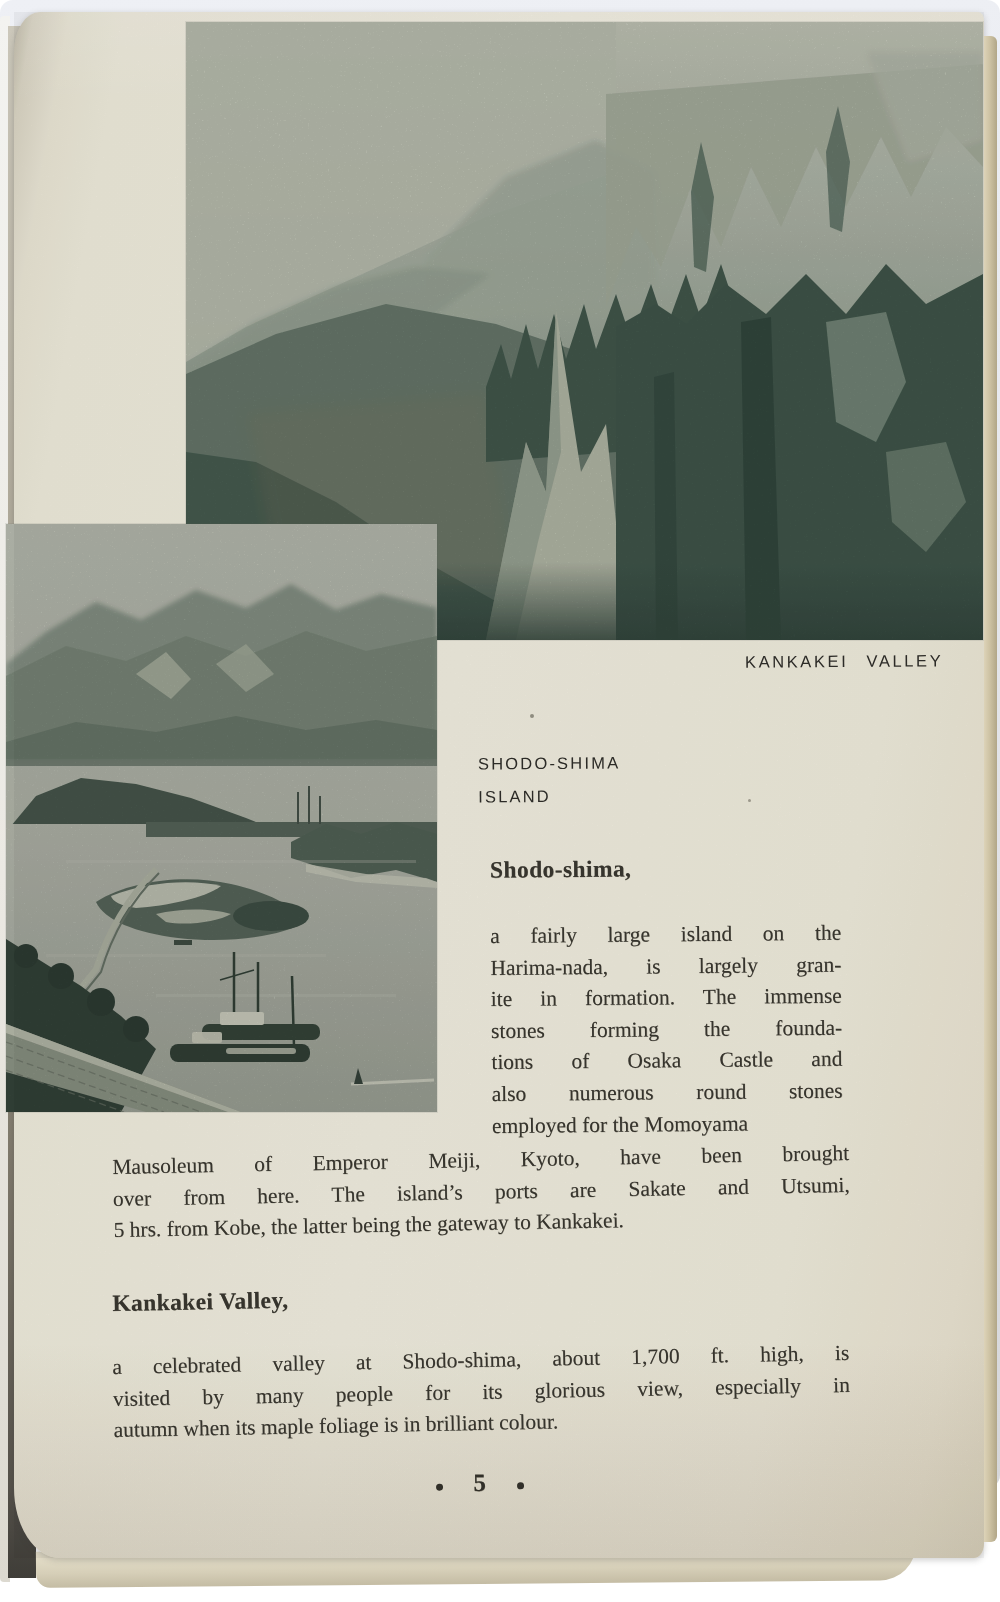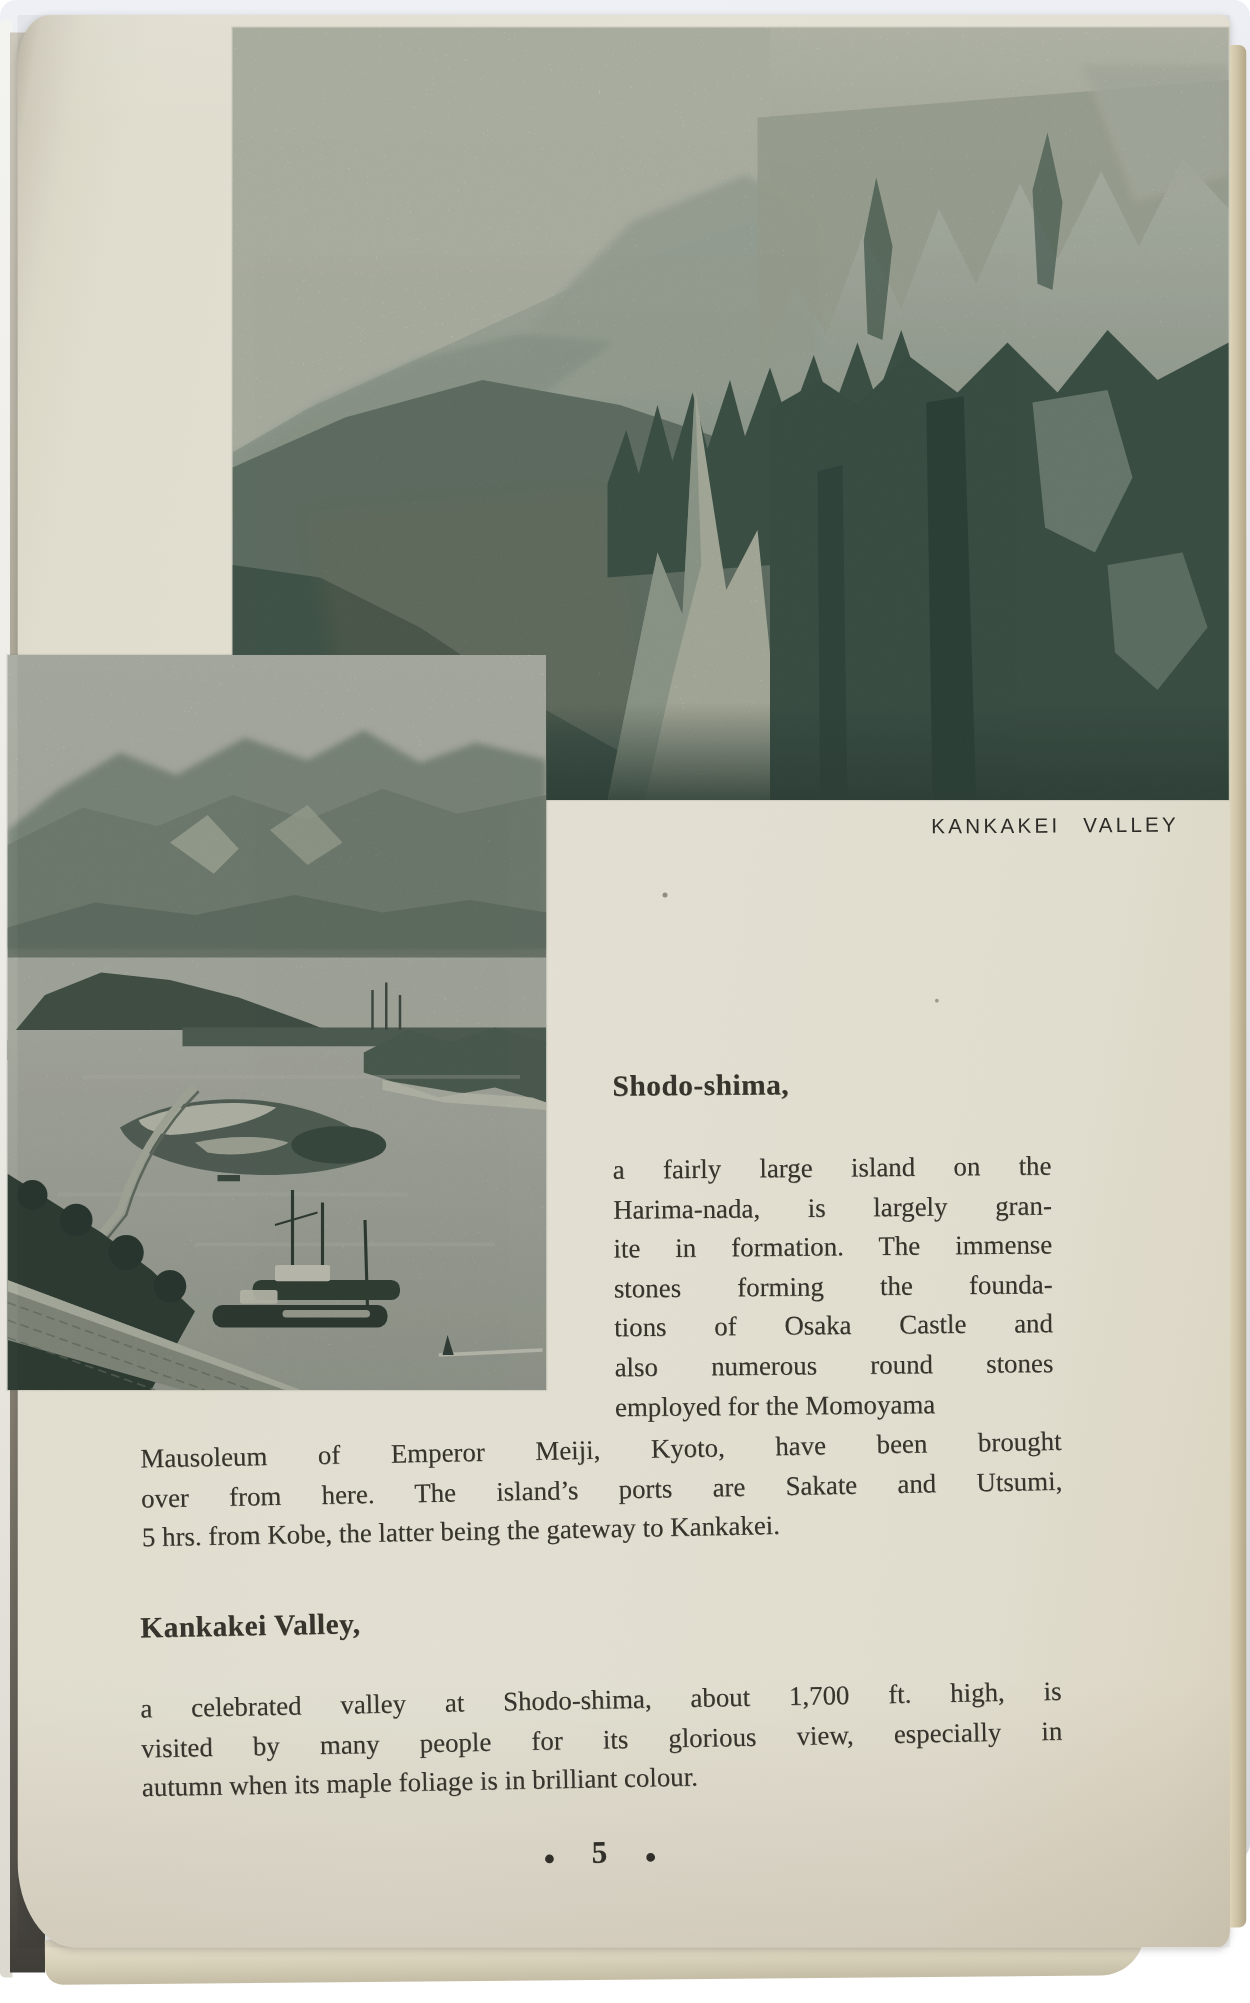--- a/index.html
+++ b/index.html
@@ -181,20 +181,24 @@
       <rect x="186" y="508" width="30" height="11" rx="2" fill="#dfe2d2" opacity="0.95"></rect>
       <rect x="220" y="524" width="70" height="6" rx="3" fill="#cfd4c2" opacity="0.85"></rect>
       <line x1="345" y1="560" x2="428" y2="556" stroke="#e2e5d6" stroke-width="3"></line>
       <path d="M348,560 L352,544 L357,560 Z" fill="#33453c"></path>
       <rect x="0" y="0" width="431" height="588" fill="#e9e1c9" opacity="0.06"></rect>
       <rect x="0" y="0" width="431" height="588" filter="url(#gr2)" opacity="0.18"></rect>
     </svg>
   </div>
 
   <div class="caption" id="cap-kankakei">KANKAKEI  VALLEY</div>
+  <div class="caption" id="cap-shodo">
+    <div>SHODO-SHIMA</div>
+    <div>ISLAND</div>
+  </div>
 
   <div class="bodytext heading" id="h-shodo">Shodo-shima,</div>
 
   <div class="bodytext para" id="col-block">
     <div class="line jline">a fairly large island on the</div>
     <div class="line jline">Harima-nada, is largely gran-</div>
     <div class="line jline">ite in formation.  The immense</div>
     <div class="line jline">stones forming the founda-</div>
     <div class="line jline">tions of Osaka Castle and</div>
     <div class="line jline">also numerous round stones</div>

